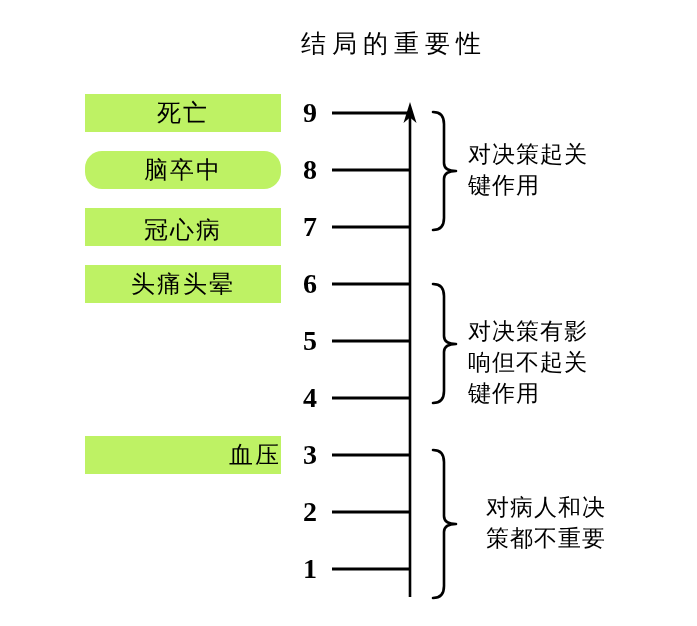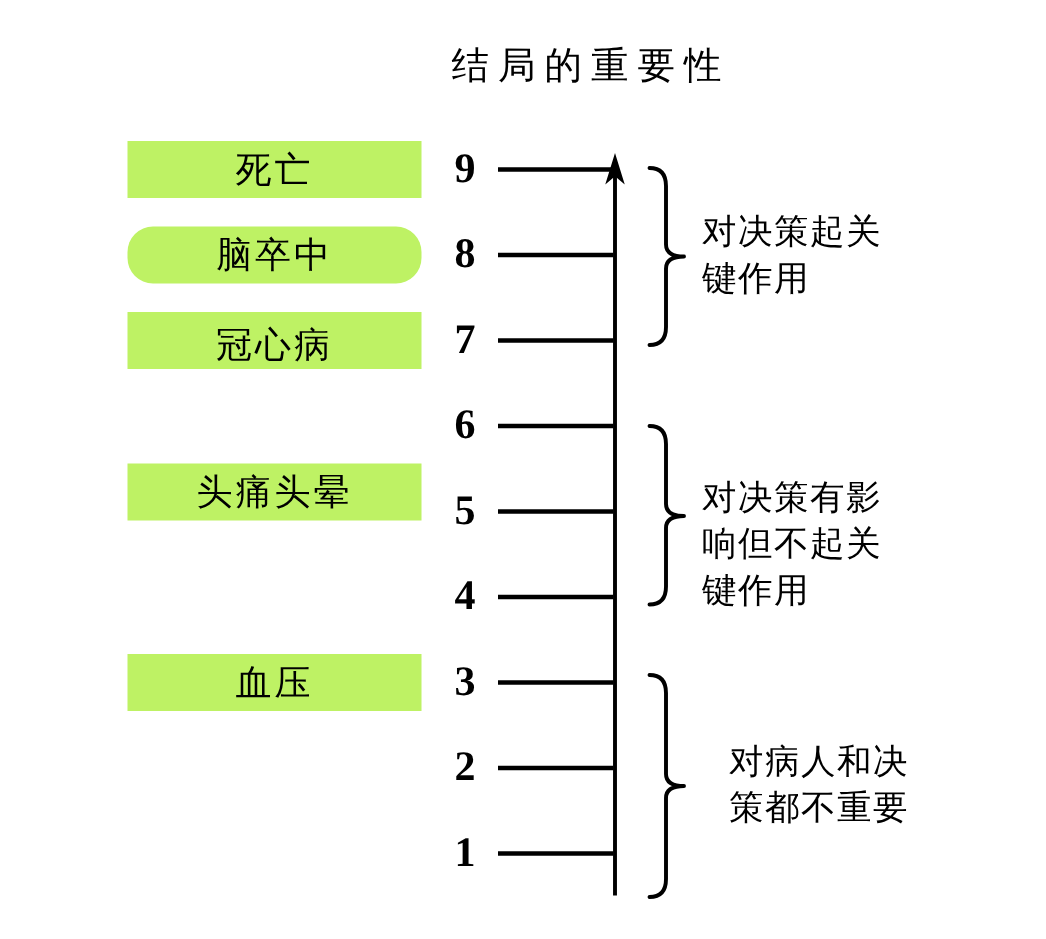--- a/index.html
+++ b/index.html
@@ -35,22 +35,22 @@
     display: flex;
     align-items: center;
     justify-content: center;
     font-size: 24px;
     letter-spacing: 2px;
     white-space: nowrap;
   }
   .outcome-box.o0 { top: 94px; }
   .outcome-box.o1 { top: 151px; border-radius: 17px; }
   .outcome-box.o2 { top: 208px; align-items: flex-end; }
-  .outcome-box.o3 { top: 265px; margin-top: 44px; }
-  .outcome-box.o4 { top: 436px; }
+  .outcome-box.o3 { top: 265px; }
+  .outcome-box.o4 { top: 436px; justify-content: flex-end; }
   .tick-label {
     position: absolute;
     left: 292px;
     width: 36px;
     height: 30px;
     line-height: 30px;
     text-align: center;
     font-family: "Liberation Serif", serif;
     font-size: 28px;
     font-weight: bold;

